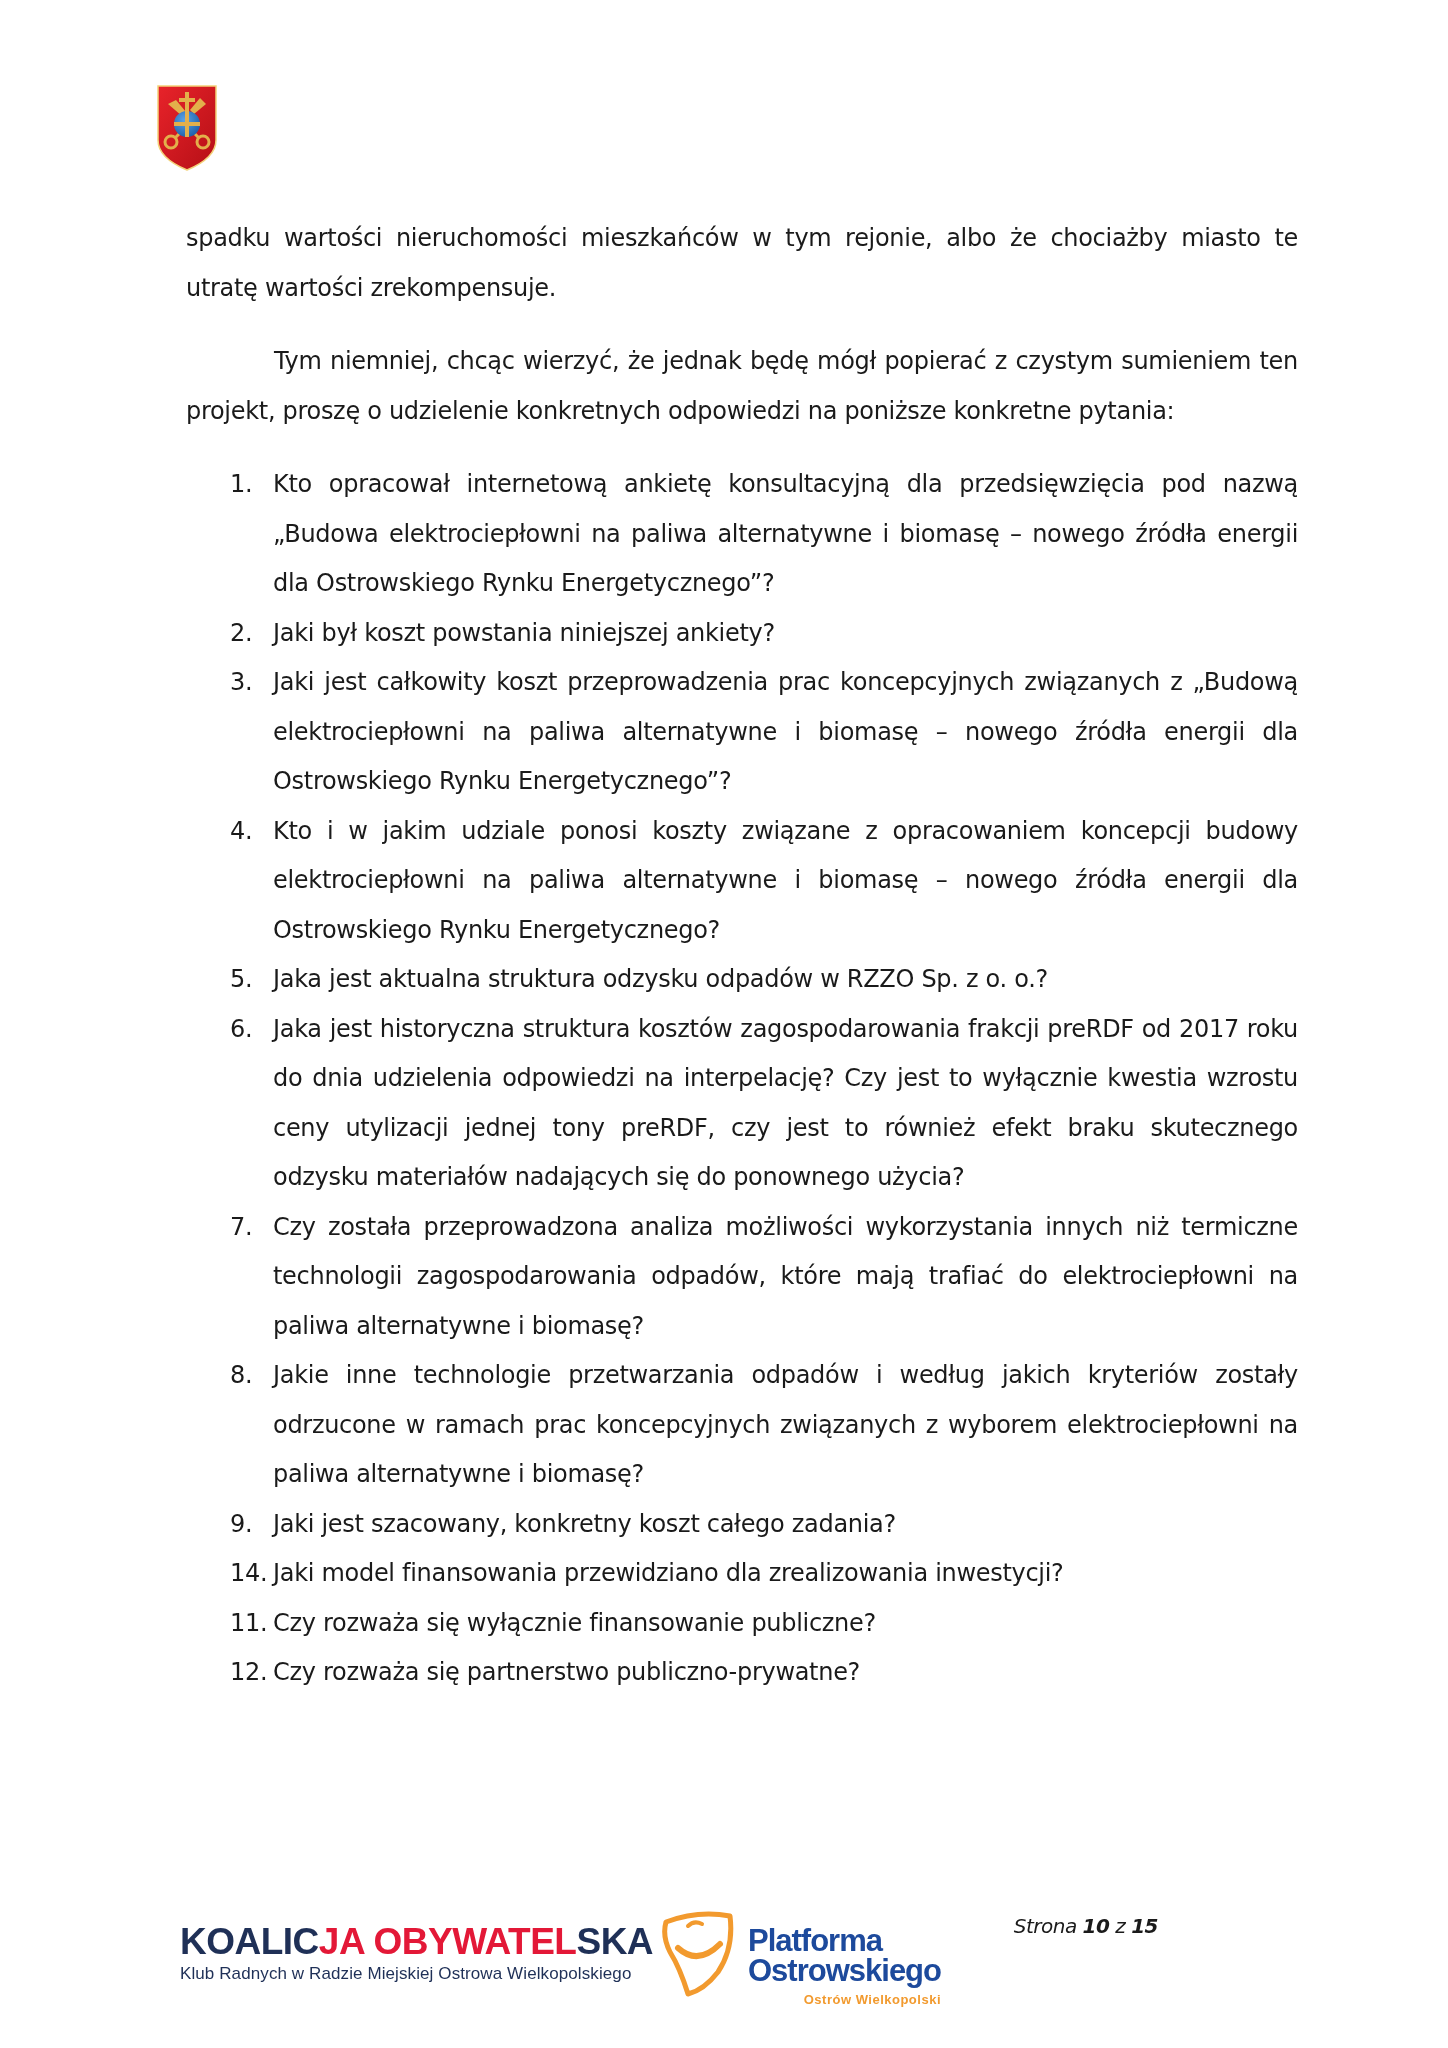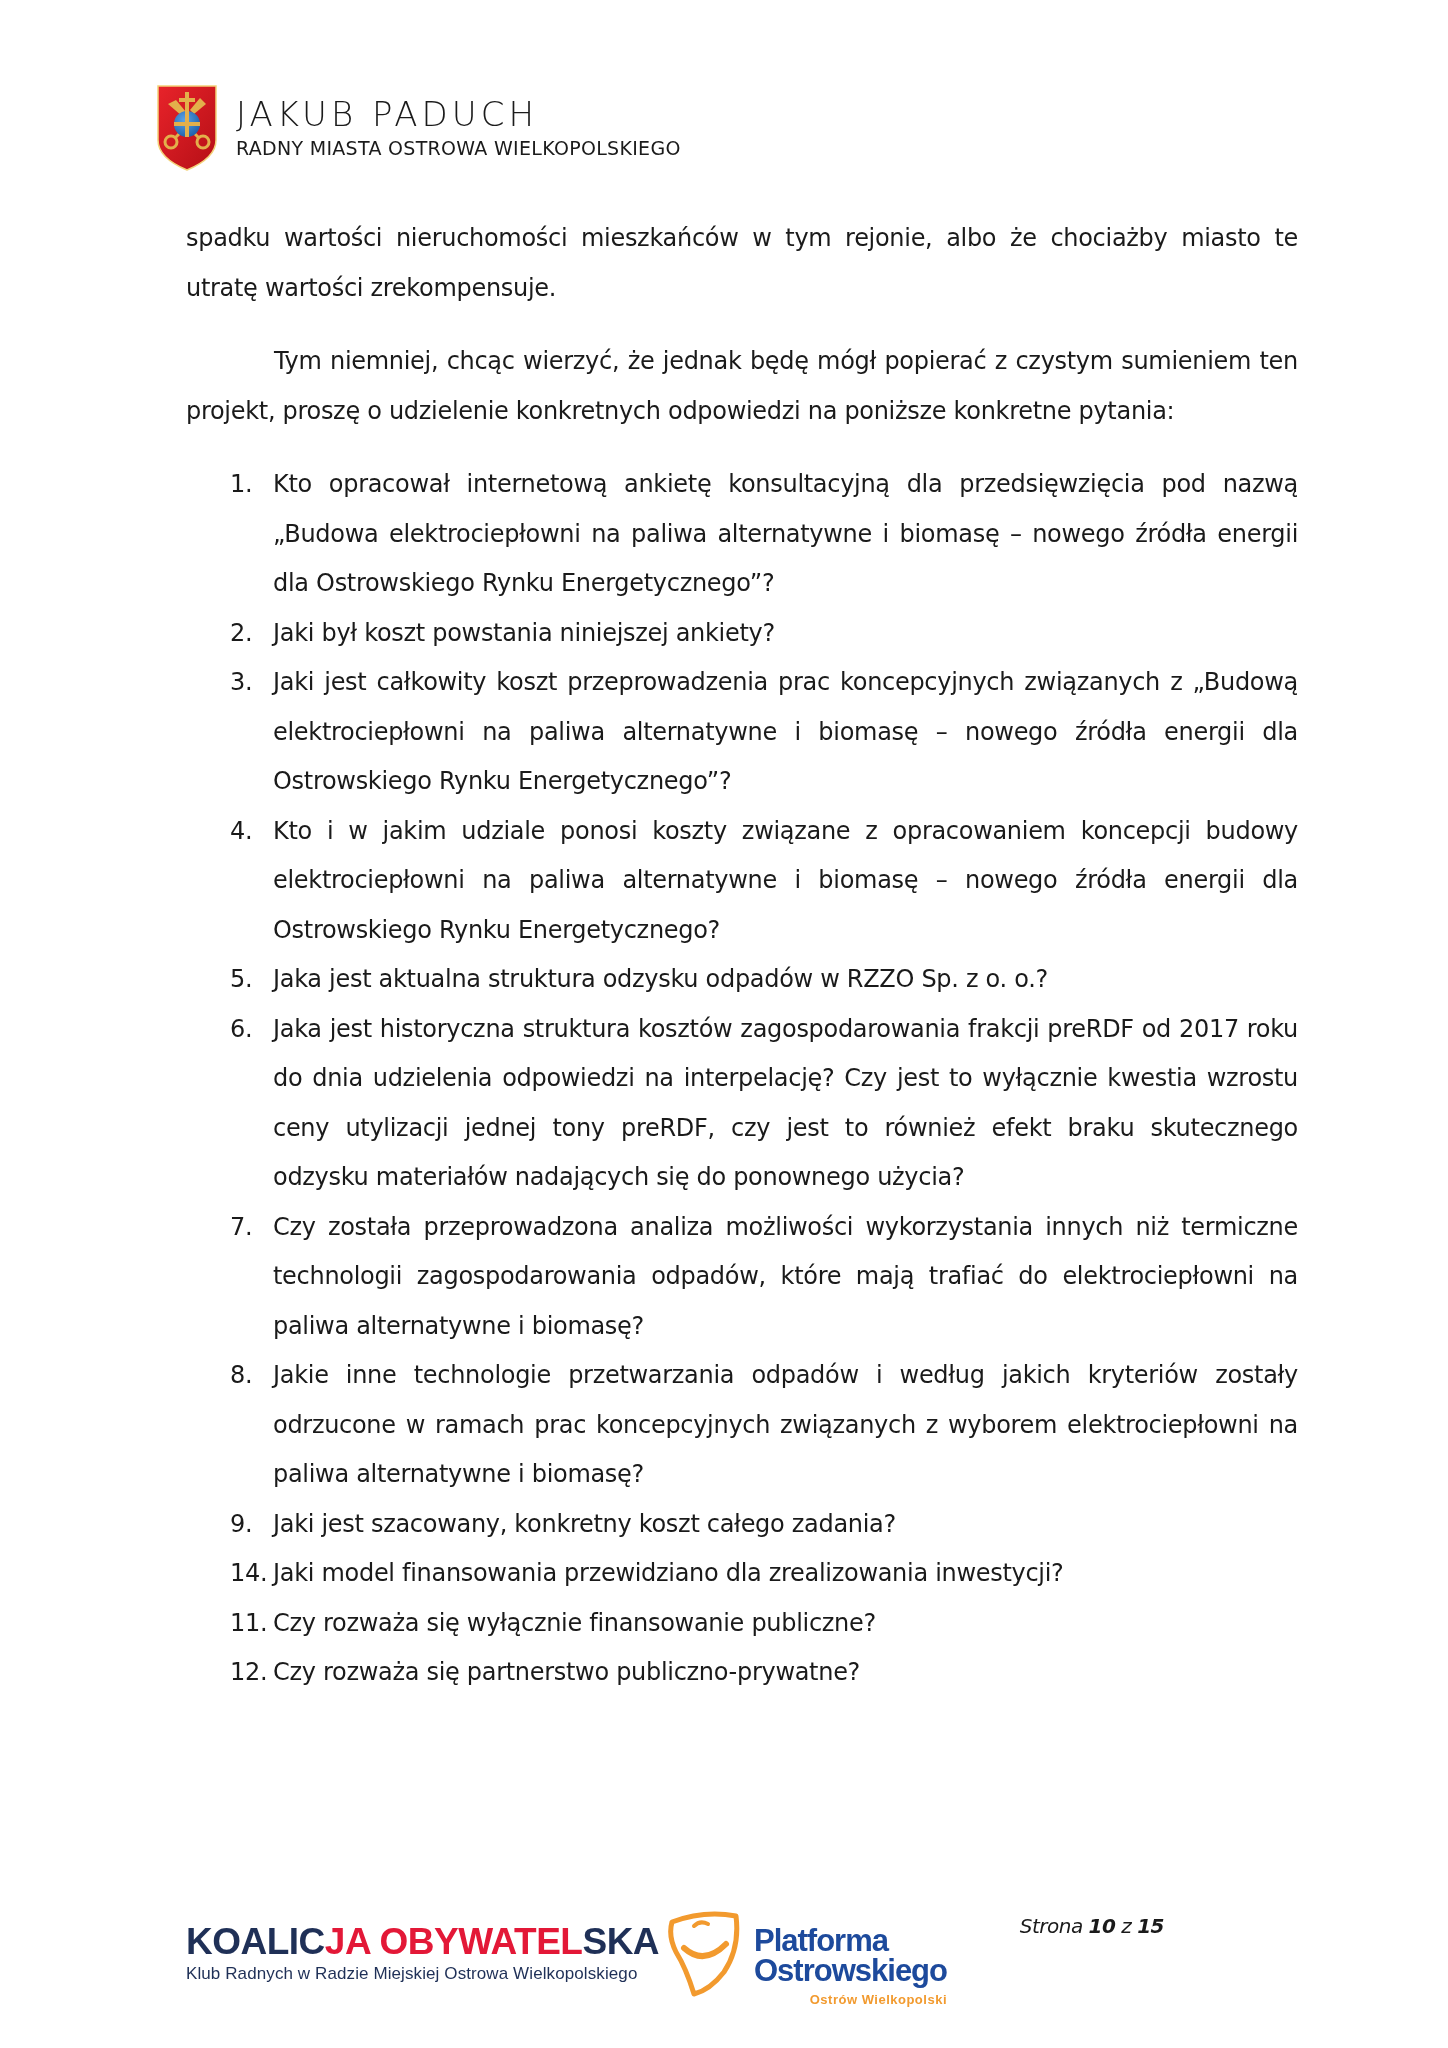--- a/index.html
+++ b/index.html
@@ -19,21 +19,21 @@
              text-align: justify; letter-spacing: -0.3px; }
   .content p { margin: 0; }
   .para1 { margin-bottom: 24px !important; }
   .para2 { text-indent: 88px; margin-bottom: 24px !important; }
   ol.questions { list-style: none; margin: 0; padding: 0; }
   ol.questions li { display: flex; margin: 0; }
   ol.questions li .num { flex: 0 0 87px; padding-left: 44px; box-sizing: border-box; text-align: left; }
   ol.questions li .txt { flex: 1; text-align: justify; }
 
   
-  .footer { position: absolute; left: 8px; top: 1900px; width: 1320px; height: 130px; }
+  .footer { position: absolute; left: 2px; top: 1900px; width: 1320px; height: 130px; }
   .ko { position: absolute; left: 178px; top: 22px; }
   .ko-title { font-family: "Liberation Sans", sans-serif; font-weight: bold; font-size: 37px; letter-spacing: -0.5px; line-height: 40px; color: #1f3057; }
   .ko-title .red { color: #e31837; }
   .ko-sub { font-family: "Liberation Sans", sans-serif; font-size: 17px; color: #1f3057; margin-top: 2px; letter-spacing: 0.1px; }
   .po { position: absolute; left: 656px; top: 8px; display: flex; }
   .po-mark { width: 80px; height: 90px; }
   .po-text { margin-left: 10px; margin-top: 18px; }
   .po-line { font-family: "Liberation Sans", sans-serif; font-weight: bold; font-size: 31px; line-height: 30px; color: #1d4a9c; letter-spacing: -1px; }
   .po-city { font-family: "Liberation Sans", sans-serif; font-weight: bold; font-size: 13px; color: #f29a2e; margin-top: 6px; text-align: right; letter-spacing: 0.5px; }
   .page-num { position: absolute; right: 164px; top: 14px; font-family: "DejaVu Sans", sans-serif; font-size: 20px; color: #1a1a1a; letter-spacing: -0.5px; font-style: italic; }
@@ -63,24 +63,20 @@
     <path d="M19 54 L25 48" stroke="#e3b04b" stroke-width="3"></path>
     <path d="M43 54 L37 48" stroke="#e3b04b" stroke-width="3"></path>
 
     <circle cx="31" cy="40" r="13" fill="url(#blueg)"></circle>
     <rect x="18" y="38" width="26" height="4" fill="#e3b04b"></rect>
     <rect x="29" y="27" width="4" height="26" fill="#e3b04b"></rect>
 
     <rect x="29" y="8" width="4" height="20" fill="#e3b04b"></rect>
     <rect x="23" y="14" width="16" height="4" fill="#e3b04b"></rect>
   </svg>
-  <div class="header-text">
-    <div class="name">JAKUB PADUCH</div>
-    <div class="subtitle">RADNY MIASTA OSTROWA WIELKOPOLSKIEGO</div>
-  </div>
 </div>
 
 <div class="content">
   <p class="para1">spadku wartości nieruchomości mieszkańców w tym rejonie, albo że chociażby miasto te utratę wartości zrekompensuje.</p>
   <p class="para2">Tym niemniej, chcąc wierzyć, że jednak będę mógł popierać z czystym sumieniem ten projekt, proszę o udzielenie konkretnych odpowiedzi na poniższe konkretne pytania:</p>
   <ol class="questions">
     <li>
         <span class="num">1.</span>
         <span class="txt">Kto opracował internetową ankietę konsultacyjną dla przedsięwzięcia pod nazwą „Budowa elektrociepłowni na paliwa alternatywne i biomasę – nowego źródła energii dla Ostrowskiego Rynku Energetycznego”?</span>
       </li>

